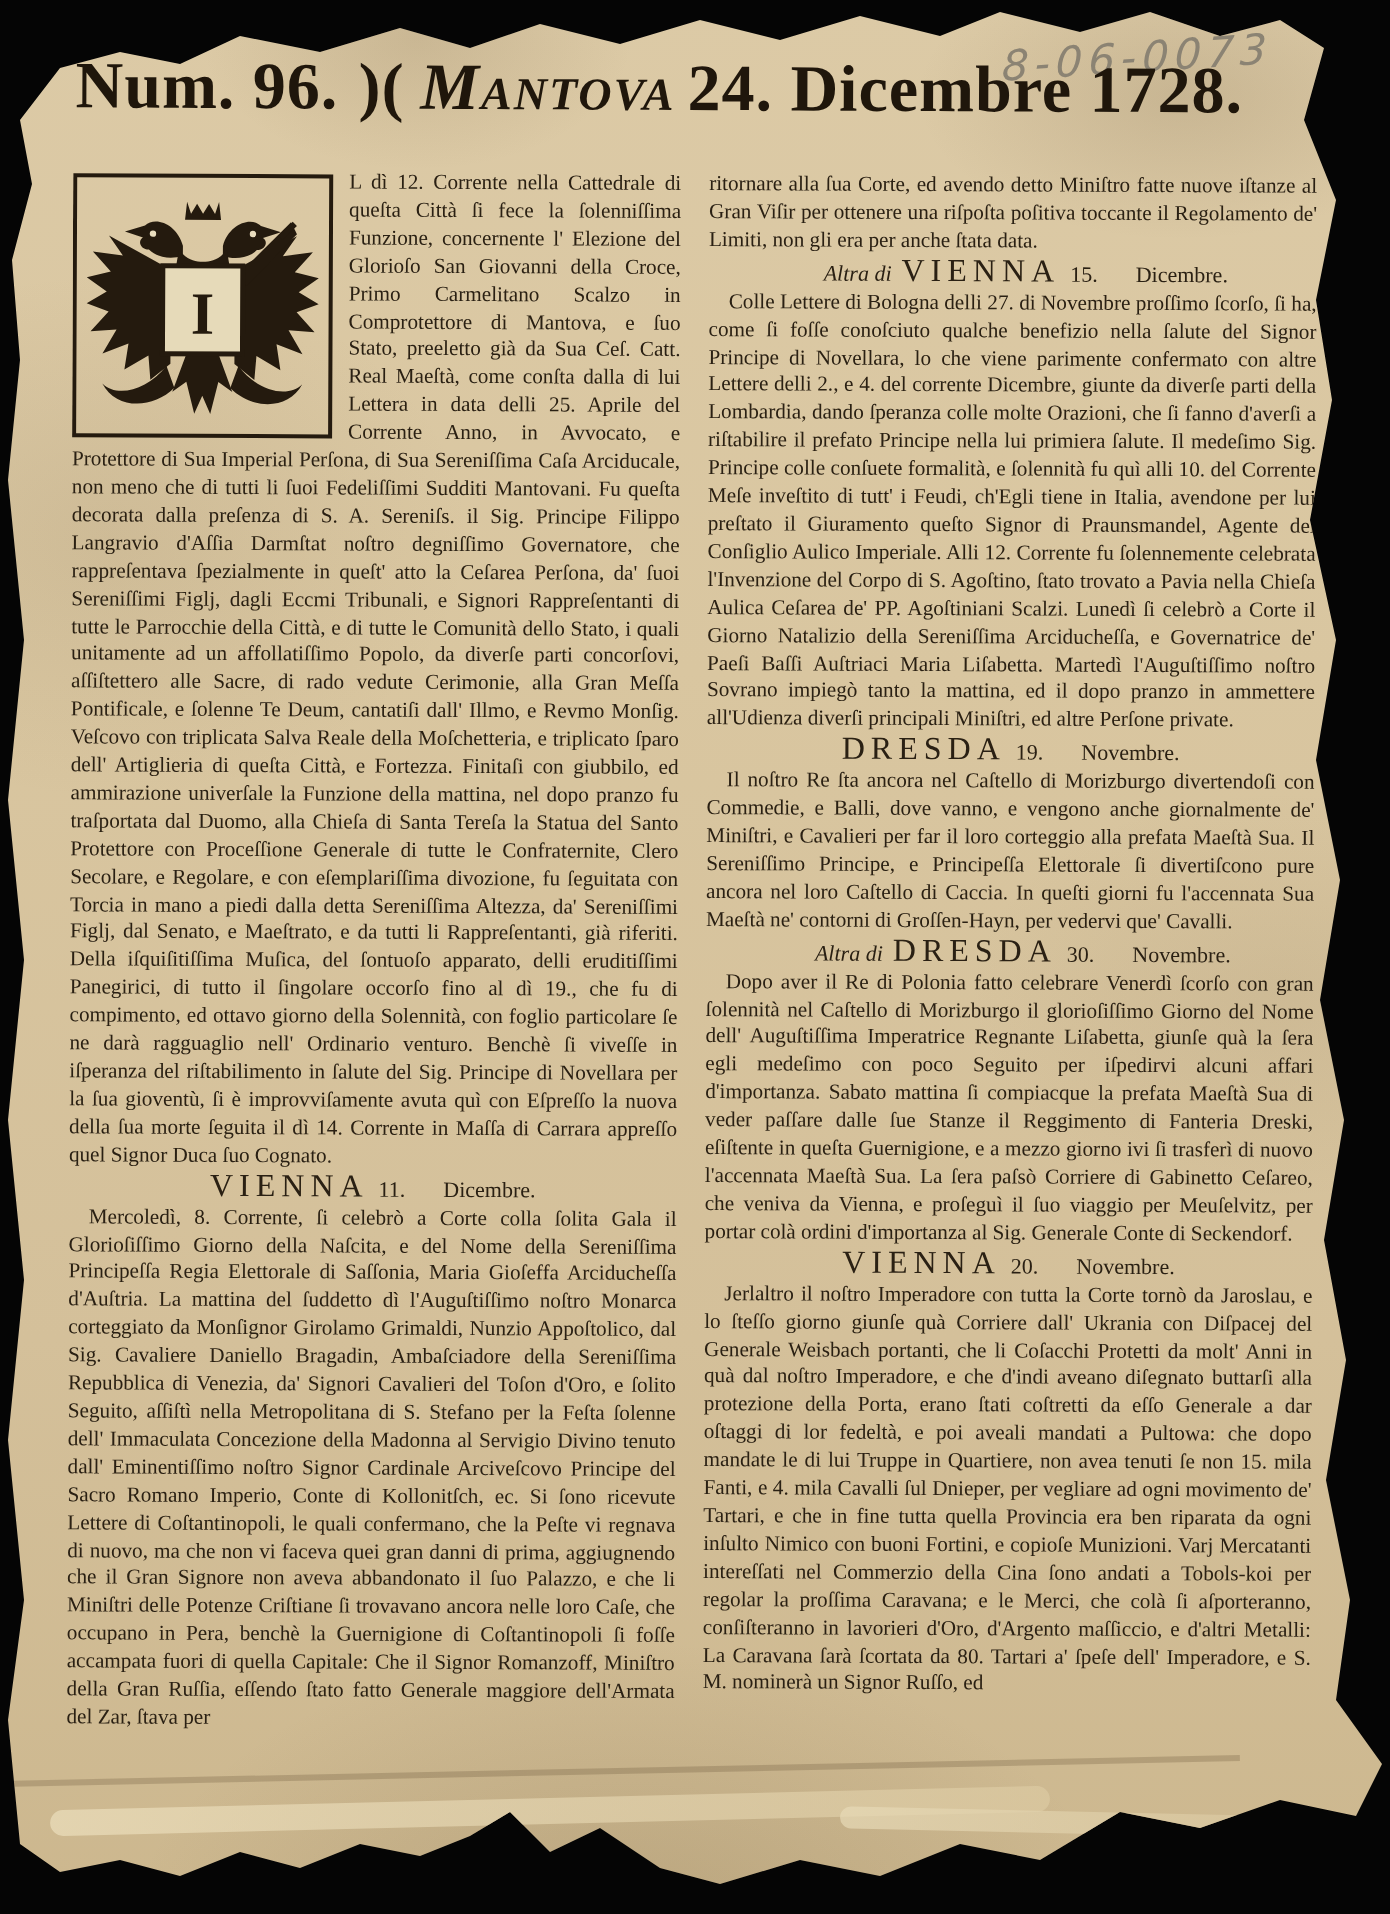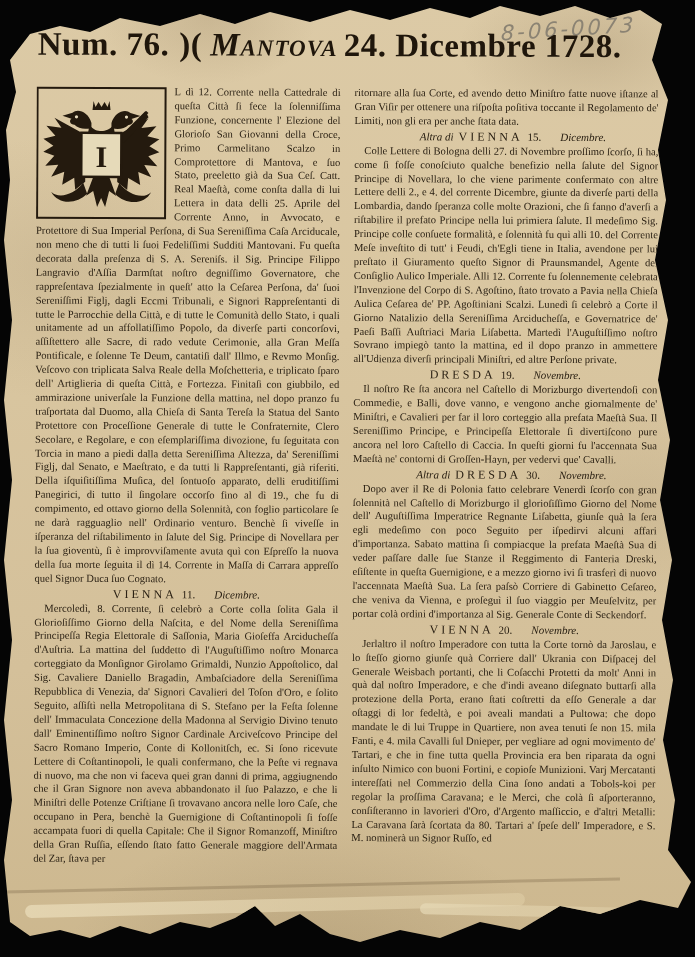--- a/index.html
+++ b/index.html
@@ -44,39 +44,39 @@
          color:#2a2013; }
   .para { text-indent:10px; margin:0; }
   .lead { text-indent:0; margin:0; }
 
   .woodcut { float:left; width:120px; height:122px; border:2.5px solid #241a0e;
              padding:3px; margin:2px 8px 2px 0; background:transparent; }
   .woodcut svg { width:100%; height:100%; display:block; }
 
   .heading { text-align:center; font-size:11px; line-height:14px; margin:1px 0; text-indent:0; }
   .hd-prefix { font-style:italic; margin-right:5px;margin-left:13px; }
-  .hd-city { letter-spacing:3px; margin-right:5px; font-size:12px; }
+  .hd-city { letter-spacing:3px; margin-right:5px; font-size:16px; }
   .hd-day { margin-right:19px; }
-  .hd-month { font-style:italic; }
+  .hd-month { }
 </style>
 </head>
 <body>
 
 <div class="stage">
   <div class="paper">
     <div class="crease"></div>
     <div class="fiber1"></div>
     <div class="fiber2"></div>
 
     <div class="content">
 
       <div class="catalog">8-06-0073</div>
 
       <div class="masthead">
-        <span class="num">Num. 76.</span><span class="sep">)(</span><span class="city">Mantova</span><span class="date">24. Dicembre 1728.</span>
+        <span class="num">Num. 96.</span><span class="sep">)(</span><span class="city">Mantova</span><span class="date">24. Dicembre 1728.</span>
       </div>
 
       <div class="cols">
 
         <div class="col">
           <p class="lead">
             <span class="woodcut">
               <svg viewBox="0 0 120 120" xmlns="http://www.w3.org/2000/svg">
                 <g fill="#241a0e">
                   <path d="M52 8 L54 14 L57 9 L60 14 L63 9 L66 14 L68 8 L69 17 L51 17 Z"></path>

